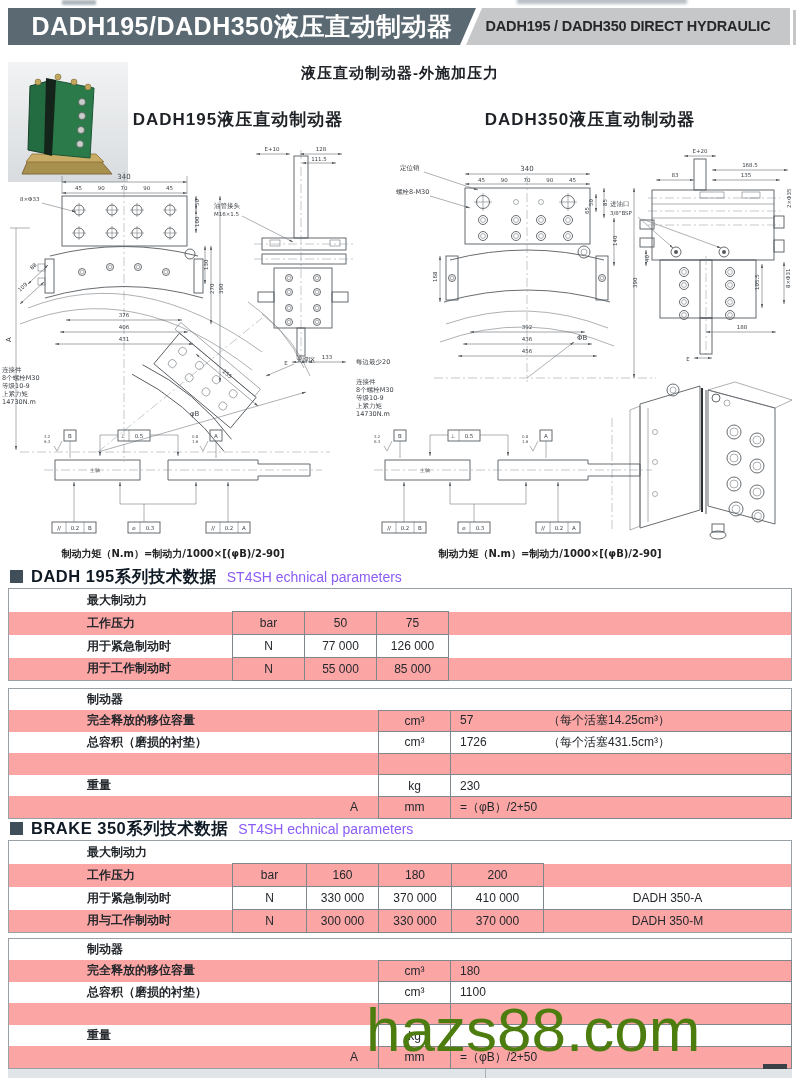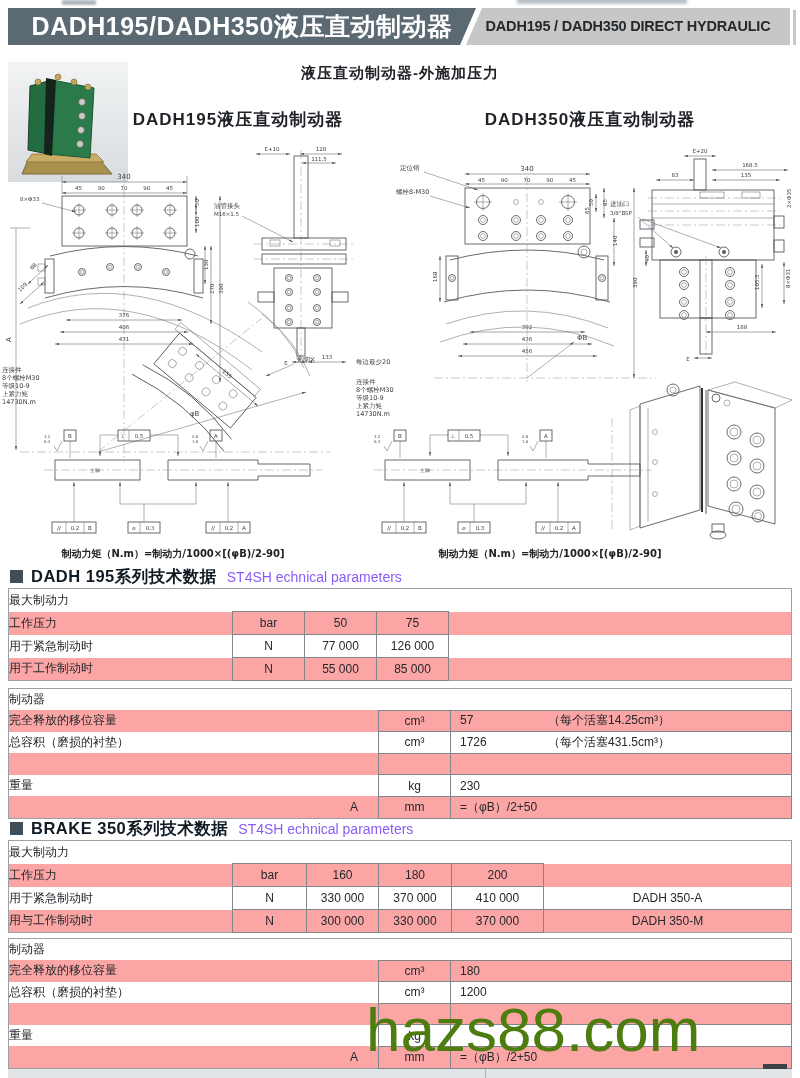--- a/index.html
+++ b/index.html
@@ -38,21 +38,21 @@
   .sec-zh{font-size:16.5px;font-weight:bold;color:#0f1a24;letter-spacing:.5px;}
   .sec-en{font-size:14px;color:#8b5cf6;margin-left:10px;}
   .tblwrap{position:absolute;left:8px;width:784px;}
   .w1a{top:588px;} .w1b{top:688px;} .w2a{top:840px;} .w2b{top:938px;}
   table{border-collapse:collapse;table-layout:fixed;width:784px;border:1px solid #9aa1a6;font-size:12px;color:#24282c;}
   td{height:22px;padding:0;overflow:hidden;white-space:nowrap;}
   .blk2 td{height:20.6px;}
   .g{background:#fca5a5;}
   .b{border:1px solid #7f878d;}
   .c{text-align:center;margin-top:22px;}
-  .lbl{font-weight:400;}
+  .lbl{padding-left:78px;font-weight:700;}
   .ra{text-align:right;padding-right:20px;font-weight:400;}
   .valcell{padding-left:9px;}
   .val{display:inline-block;min-width:88px;}
   .wm{position:absolute;left:366px;top:994px;font-size:62px;color:#4d7c0f;letter-spacing:0;z-index:9;
       font-family:"Liberation Sans","DejaVu Sans",sans-serif;}
   .bstrip{position:absolute;left:8px;top:1069px;width:784px;height:9px;background:#e2e5e8;}
   .bdiv{position:absolute;left:477px;top:0;width:1px;height:9px;background:#a9b0b5;}
   .sm1{position:absolute;left:62px;top:1;width:34px;height:5px;background:#aeb6bc;filter:blur(1px);}
   .sm2{position:absolute;left:517px;top:-2px;width:170px;height:6px;background:#b8bfc5;filter:blur(1.5px);}
   .bdash{position:absolute;left:763px;top:1064px;width:24px;height:5px;background:#3c4147;}
@@ -588,21 +588,21 @@
             <td class="lbl" colspan="3">制动器</td>
           </tr>
       <tr class="g">
         <td class="lbl">完全释放的移位容量</td>
         <td class="b c">cm³</td>
         <td class="b valcell"><span class="val">180</span></td>
       </tr>
       <tr>
         <td class="lbl">总容积（磨损的衬垫）</td>
         <td class="b c">cm³</td>
-        <td class="b valcell"><span class="val">1200</span></td>
+        <td class="b valcell"><span class="val">1100</span></td>
       </tr>
       <tr class="g">
         <td class="lbl"></td>
         <td class="b c"></td>
         <td class="b valcell"><span class="val"></span></td>
       </tr>
       <tr>
         <td class="lbl">重量</td>
         <td class="b c">kg</td>
         <td class="b valcell"><span class="val"></span></td>

